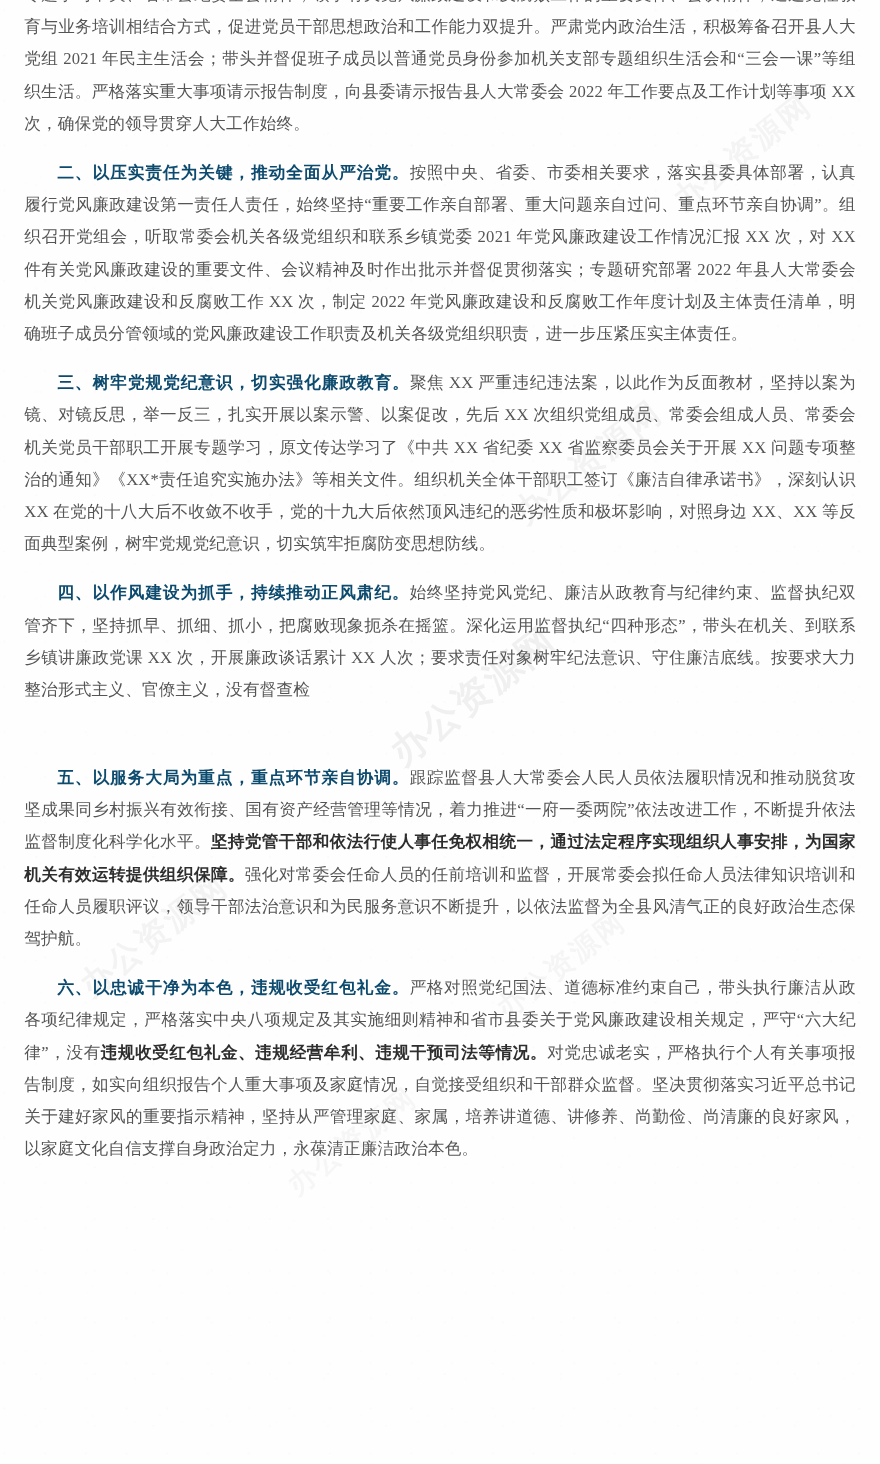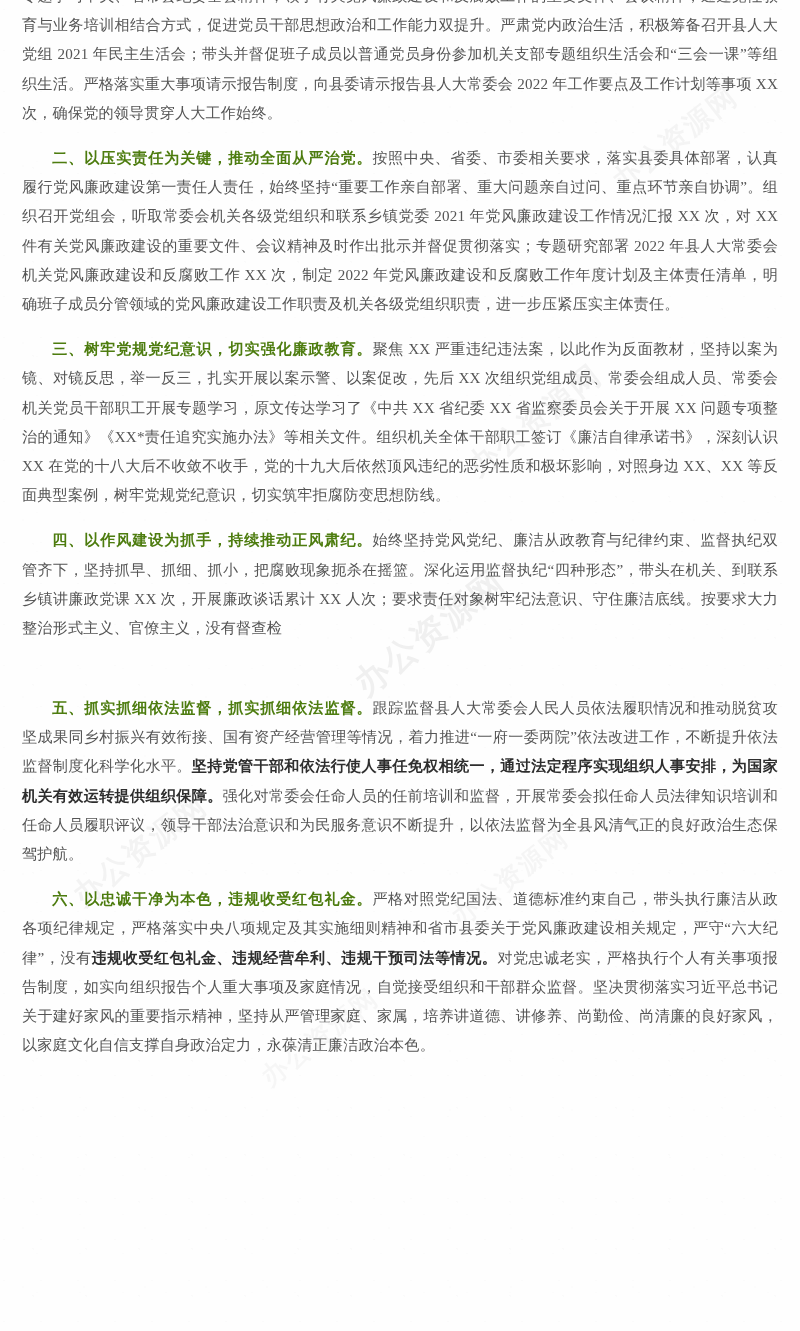--- a/index.html
+++ b/index.html
@@ -82,21 +82,21 @@
     
     margin-top: -14px;
   }
   .doc-para b,
   .doc-para .bold {
     font-weight: 700;
     color: #2e2e2e;
   }
   .doc-para .heading-run {
     font-weight: 700;
-    color: #4d7c0f;
+    color: #0c4a6e;
     letter-spacing: .6px;
   }
   .gap-md { height: 16px; }
 
   
   #page-one-block { top: -4px; }
   #page-two-block { top: 678px; }
 </style>
 </head>
 <body>
@@ -136,21 +136,21 @@
       <span class="heading-run">四、以作风建设为抓手，持续推动正风肃纪。</span><span>始终坚持党风党纪、廉洁从政教育与纪律约束、监督执纪双管齐下，坚持抓早、抓细、抓小，把腐败现象扼杀在摇篮。深化运用监督执纪“四种形态”，带头在机关、到联系乡镇讲廉政党课 XX 次，开展廉政谈话累计 XX 人次；要求责任对象树牢纪法意识、守住廉洁底线。按要求大力整治形式主义、官僚主义，没有督查检</span>
     </p>
   </div>
 
   <div class="text-column" id="page-two-block">
 
 
     <div class="gap-md"></div>
 
     <p class="doc-para indent">
-      <span class="heading-run">五、抓实抓细依法监督，抓实抓细依法监督。</span><span>跟踪监督县人大常委会人民人员依法履职情况和推动脱贫攻坚成果同乡村振兴有效衔接、国有资产经营管理等情况，着力推进“一府一委两院”依法改进工作，不断提升依法监督制度化科学化水平。</span><span class="bold">坚持党管干部和依法行使人事任免权相统一，通过法定程序实现组织人事安排，为国家机关有效运转提供组织保障。</span><span>强化对常委会任命人员的任前培训和监督，开展常委会拟任命人员法律知识培训和任命人员履职评议，领导干部法治意识和为民服务意识不断提升，以依法监督为全县风清气正的良好政治生态保驾护航。</span>
+      <span class="heading-run">五、以服务大局为重点，重点环节亲自协调。</span><span>跟踪监督县人大常委会人民人员依法履职情况和推动脱贫攻坚成果同乡村振兴有效衔接、国有资产经营管理等情况，着力推进“一府一委两院”依法改进工作，不断提升依法监督制度化科学化水平。</span><span class="bold">坚持党管干部和依法行使人事任免权相统一，通过法定程序实现组织人事安排，为国家机关有效运转提供组织保障。</span><span>强化对常委会任命人员的任前培训和监督，开展常委会拟任命人员法律知识培训和任命人员履职评议，领导干部法治意识和为民服务意识不断提升，以依法监督为全县风清气正的良好政治生态保驾护航。</span>
     </p>
 
     <div class="gap-md"></div>
 
     <p class="doc-para indent">
       <span class="heading-run">六、以忠诚干净为本色，违规收受红包礼金。</span><span>严格对照党纪国法、道德标准约束自己，带头执行廉洁从政各项纪律规定，严格落实中央八项规定及其实施细则精神和省市县委关于党风廉政建设相关规定，严守“六大纪律”，没有</span><span class="bold">违规收受红包礼金、违规经营牟利、违规干预司法等情况。</span><span>对党忠诚老实，严格执行个人有关事项报告制度，如实向组织报告个人重大事项及家庭情况，自觉接受组织和干部群众监督。坚决贯彻落实习近平总书记关于建好家风的重要指示精神，坚持从严管理家庭、家属，培养讲道德、讲修养、尚勤俭、尚清廉的良好家风，以家庭文化自信支撑自身政治定力，永葆清正廉洁政治本色。</span>
     </p>
   </div>
 
 </div>

